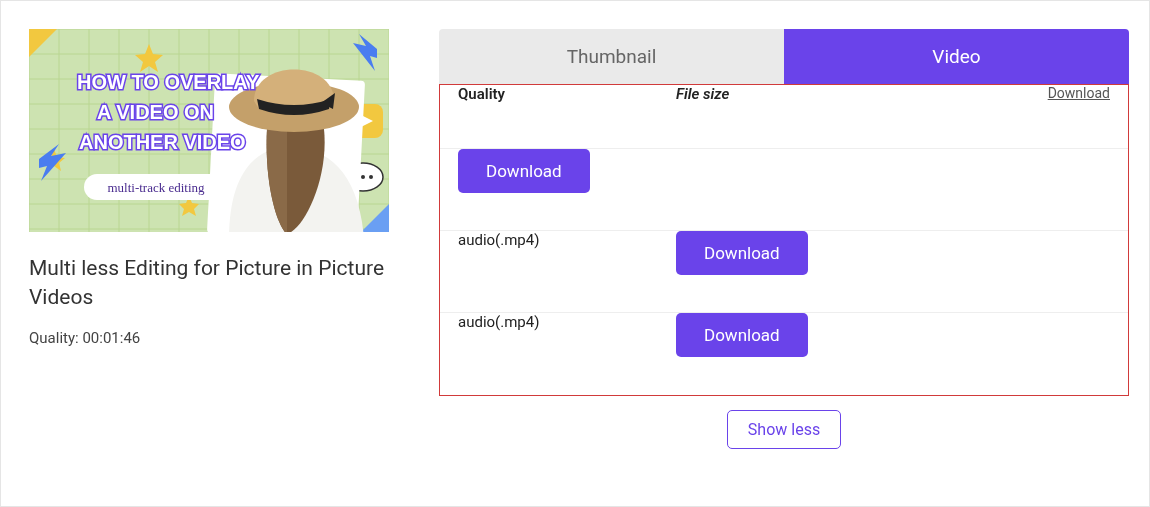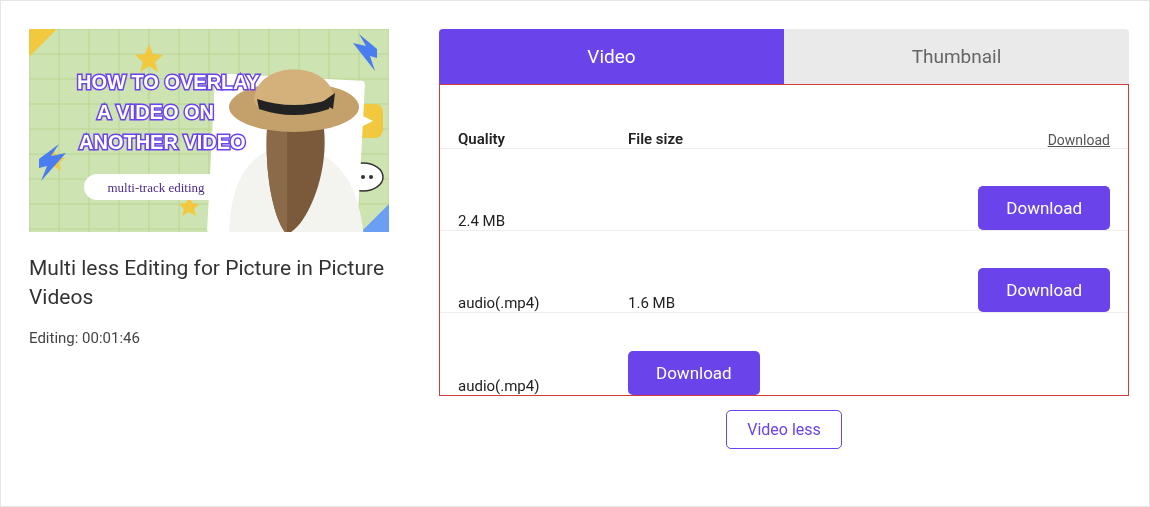--- a/index.html
+++ b/index.html
@@ -63,38 +63,39 @@
     }
     .tab-inactive {
       background: #eaeaea;
       color: #666;
     }
     .table-wrap {
       border: 1px solid #d13a3a;
     }
     .table-header, .table-row {
       display: flex;
-      align-items: flex-end;
+      align-items: flex-start;
       padding: 0 18px;
       border-bottom: 1px solid #eee;
+      gap: 48px;
     }
     .table-header {
       height: 64px;
       font-size: 15px;
       font-weight: 600;
       color: #222;
     }
     .table-row {
       height: 82px;
       font-size: 15px;
       color: #222;
     }
     .table-row:last-child { border-bottom: none; }
     .col-quality { width: 170px; }
-    .col-filesize { flex: 1; }
+    .col-filesize { flex: 1; font-style: italic; }
     .col-download { text-align: right; text-decoration: underline; }
     .table-header .col-download {
       font-size: 14px;
       font-weight: 400;
       color: #555;
     }
     .download-btn {
       display: inline-block;
       background: #6a43ea;
       color: #fff;
@@ -198,61 +199,59 @@
           <text x="68" y="90" font-size="20">A VIDEO ON</text>
           <text x="50" y="120" font-size="20">ANOTHER VIDEO</text>
         </g>
 
         <rect x="55" y="145" width="145" height="26" rx="13" fill="#fff"></rect>
         <text x="127" y="163" font-family="Comic Sans MS, cursive" font-size="13" fill="#4a2c8f" text-anchor="middle">multi-track editing</text>
       </svg>
     </div>
 
     <div class="video-title">Multi less Editing for Picture in Picture Videos</div>
-    <div class="video-duration">Editing: 00:01:46</div>
+    <div class="video-duration">Quality: 00:01:46</div>
   </div>
 
   <div class="right">
 
     <div class="tabs">
+      <div class="tab tab-inactive">Thumbnail</div>
       <div class="tab tab-active">Video</div>
-      <div class="tab tab-inactive">Thumbnail</div>
     </div>
 
     <div class="table-wrap">
 
       <div class="table-header">
         <div class="col-quality">Quality</div>
         <div class="col-filesize">File size</div>
         <div class="col-download">Download</div>
       </div>
 
       <div class="table-row">
-        <div class="col-filesize">2.4 MB</div>
-        <div class="col-download">
-          <span class="download-btn">Download</span>
-        </div>
-      </div>
-
-      <div class="table-row">
-        <div class="col-quality">audio(.mp4)</div>
-        <div class="col-filesize">1.6 MB</div>
         <div class="col-download">
           <span class="download-btn">Download</span>
         </div>
       </div>
 
       <div class="table-row">
         <div class="col-quality">audio(.mp4)</div>
         <div class="col-download">
           <span class="download-btn">Download</span>
         </div>
       </div>
 
+      <div class="table-row">
+        <div class="col-quality">audio(.mp4)</div>
+        <div class="col-download">
+          <span class="download-btn">Download</span>
+        </div>
+      </div>
+
     </div>
 
     <div class="show-less-wrap">
-      <span class="show-less">Video less</span>
+      <span class="show-less">Show less</span>
     </div>
 
   </div>
 
 </div>
 
 </body></html>

